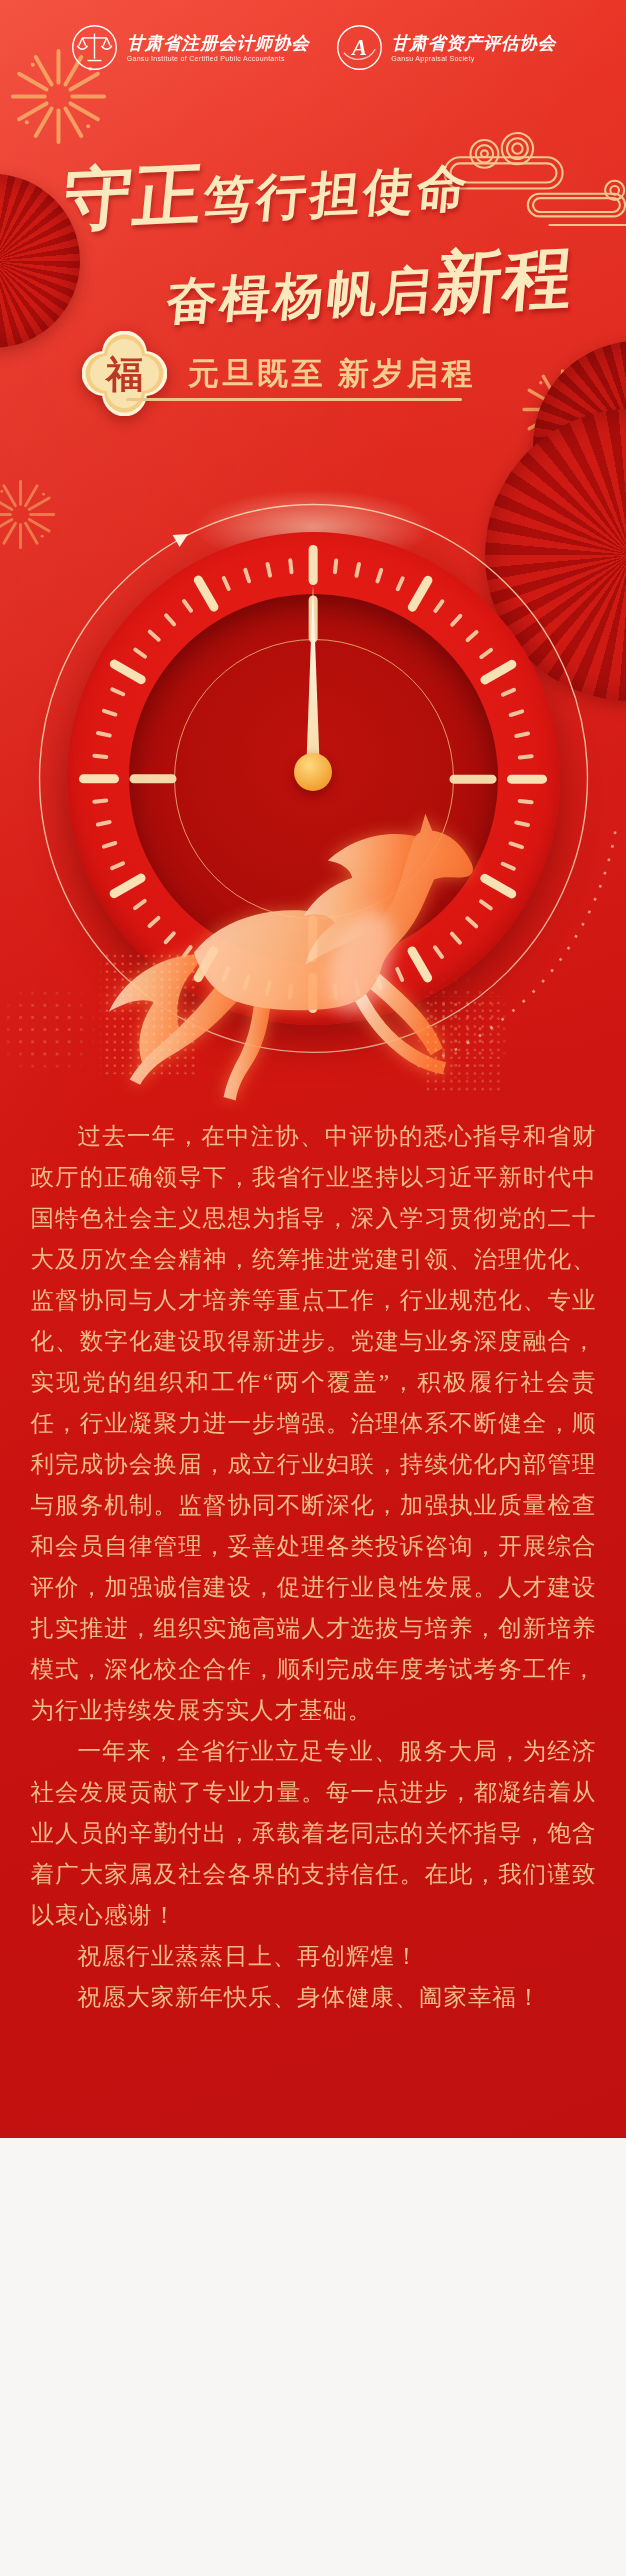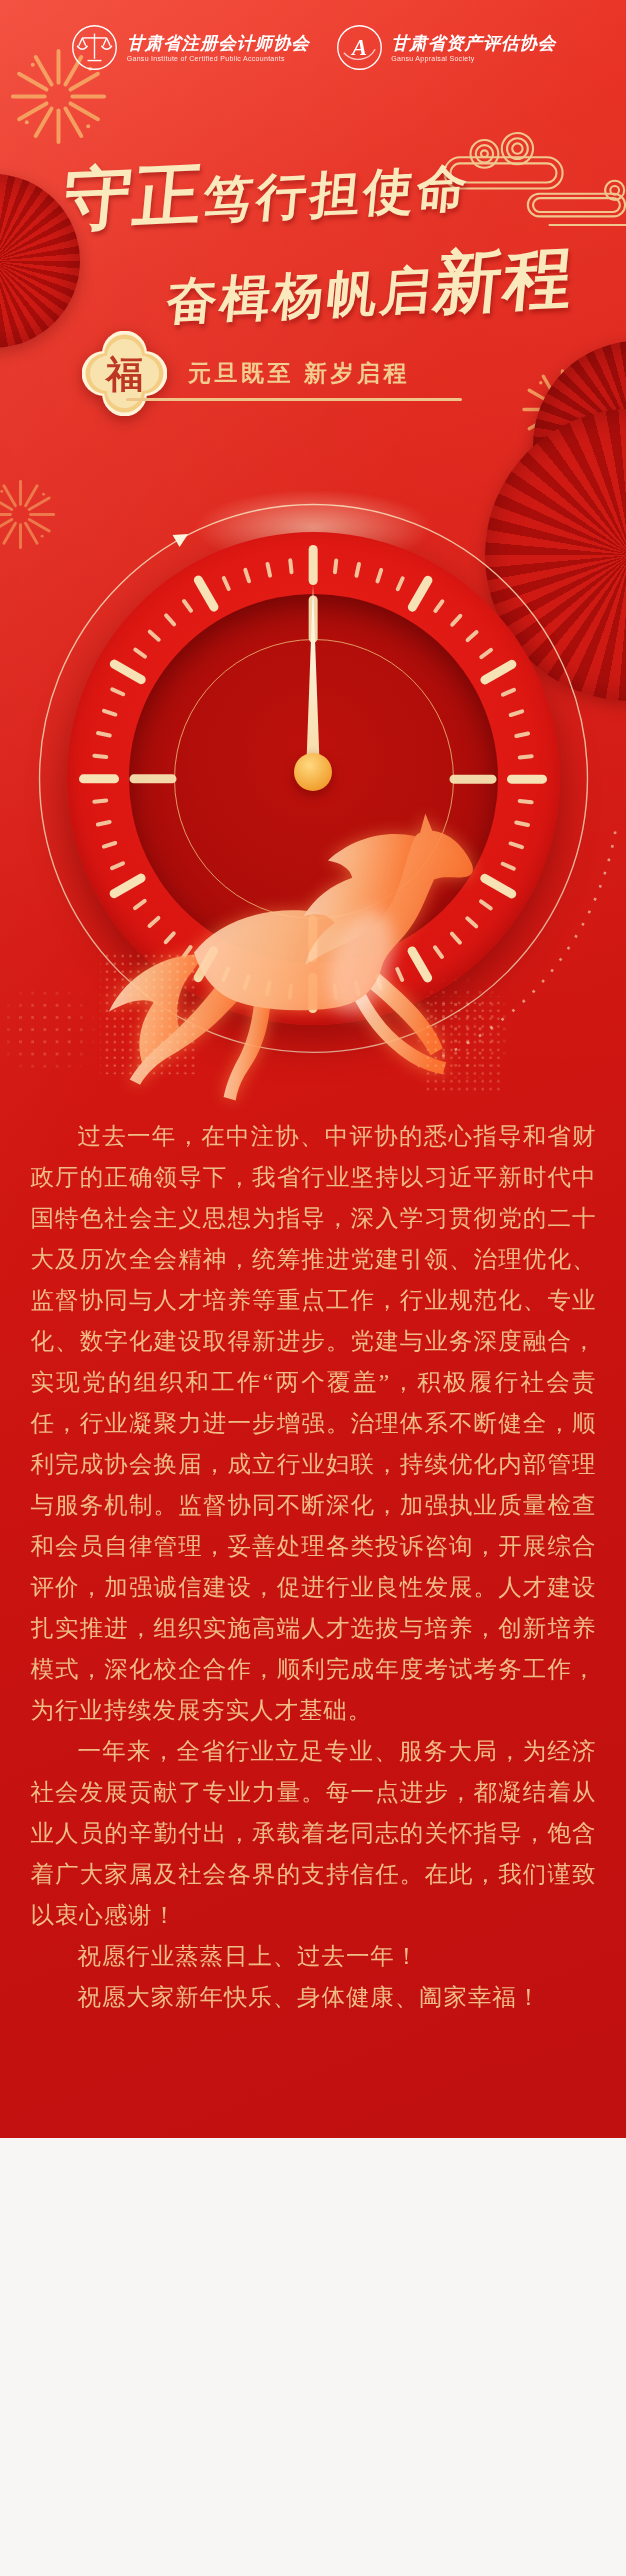--- a/index.html
+++ b/index.html
@@ -32,21 +32,21 @@
     color:#f9e9bd;font-weight:800;text-shadow:1.7px 3.5px 4.4px rgba(110,0,0,.4);}
   .title .tl{white-space:nowrap;}
   .title .tl span{display:inline-block;transform:skewX(-8deg);}
   .t1{padding-left:66px;}
   .t2{padding-left:164px;margin-top:8.7px;}
   .t-strong{font-size:68px;letter-spacing:1.7px;}
   .t-rest{font-size:50px;letter-spacing:3.5px;}
   
   .subtitle{position:absolute;top:331px;left:82px;display:flex;align-items:center;z-index:5;}
   .badge{width:85px;height:85px;flex:0 0 auto;filter:drop-shadow(0 4.4px 7px rgba(90,0,0,.4));}
-  .sub-text{margin-left:21px;font-size:23px;font-weight:bold;color:#f2cd90;letter-spacing:3.5px;
+  .sub-text{margin-left:21px;font-size:31px;font-weight:bold;color:#f2cd90;letter-spacing:3.5px;
     font-family:"Liberation Sans","DejaVu Sans",sans-serif;}
   .sub-line{position:absolute;top:398px;left:126px;width:336px;height:2.6px;background:#eec488;border-radius:1.7px;z-index:5;}
   
   .year{position:absolute;top:442px;left:0;width:627px;text-align:center;z-index:5;
     font-size:49px;font-weight:600;letter-spacing:8.7px;color:#f5d89f;text-shadow:0 2.6px 5.2px rgba(110,0,0,.35);}
   .clock-wrap{position:absolute;top:474px;left:0;width:627px;height:661px;z-index:3;}
   .arc-svg{position:absolute;left:0;top:0;}
   .ring{position:absolute;left:67px;top:58px;width:493px;height:493px;border-radius:50%;
     background:radial-gradient(circle at 50% 40%,#ea2119 0%,#dd1712 55%,#d21310 100%);
     box-shadow:0 17.4px 38px rgba(90,0,0,.45), inset 0 -8.7px 19px rgba(130,0,0,.35);}
@@ -313,21 +313,21 @@
       <use href="#horseShape" fill="url(#horseGrad)" opacity=".88"></use>
       <rect x="30" y="250" width="110" height="140" fill="url(#hdots)" opacity=".35"></rect>
       <rect x="400" y="300" width="90" height="110" fill="url(#hdots)" opacity=".3"></rect>
       <ellipse cx="330" cy="262" rx="34" ry="62" fill="#ffffff" opacity=".35" transform="rotate(18 330 262)" filter="url(#soft)"></ellipse>
     </svg>
   </div>
 
   <div class="letter">
     <p>过去一年，在中注协、中评协的悉心指导和省财政厅的正确领导下，我省行业坚持以习近平新时代中国特色社会主义思想为指导，深入学习贯彻党的二十大及历次全会精神，统筹推进党建引领、治理优化、监督协同与人才培养等重点工作，行业规范化、专业化、数字化建设取得新进步。党建与业务深度融合，实现党的组织和工作“两个覆盖”，积极履行社会责任，行业凝聚力进一步增强。治理体系不断健全，顺利完成协会换届，成立行业妇联，持续优化内部管理与服务机制。监督协同不断深化，加强执业质量检查和会员自律管理，妥善处理各类投诉咨询，开展综合评价，加强诚信建设，促进行业良性发展。人才建设扎实推进，组织实施高端人才选拔与培养，创新培养模式，深化校企合作，顺利完成年度考试考务工作，为行业持续发展夯实人才基础。</p>
     <p>一年来，全省行业立足专业、服务大局，为经济社会发展贡献了专业力量。每一点进步，都凝结着从业人员的辛勤付出，承载着老同志的关怀指导，饱含着广大家属及社会各界的支持信任。在此，我们谨致以衷心感谢！</p>
-    <p>祝愿行业蒸蒸日上、过去一年！</p>
+    <p>祝愿行业蒸蒸日上、再创辉煌！</p>
     <p>祝愿大家新年快乐、身体健康、阖家幸福！</p>
   </div>
 
   <div class="signature">
     <div>甘肃省注册会计师资产评估行业党委</div>
     <div>甘肃省注册会计师协会</div>
     <div>甘肃省资产评估协会</div>
   </div>
 
 </div>

